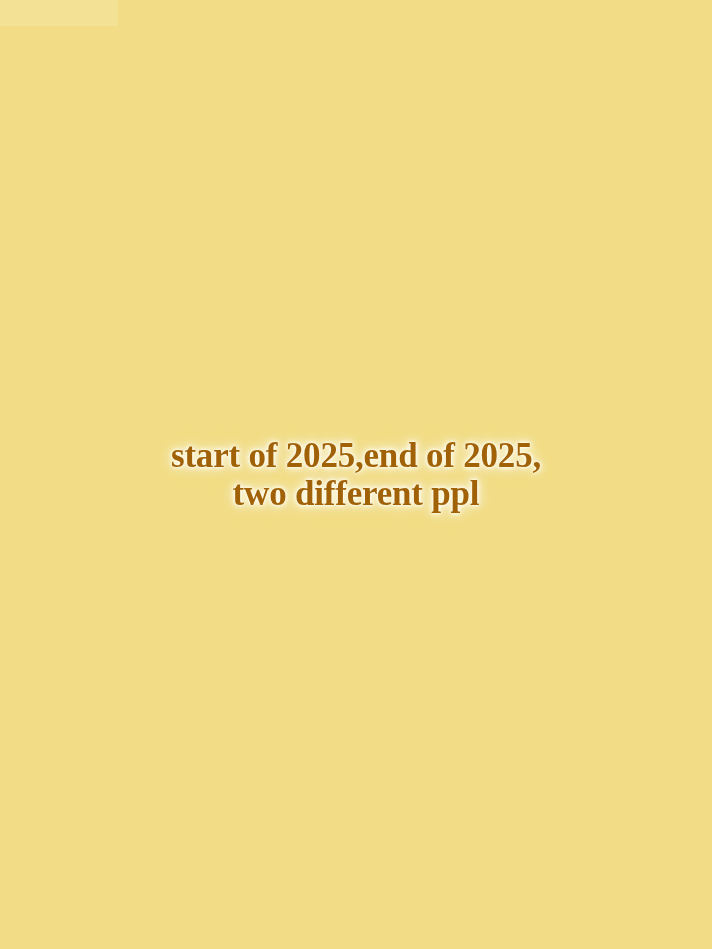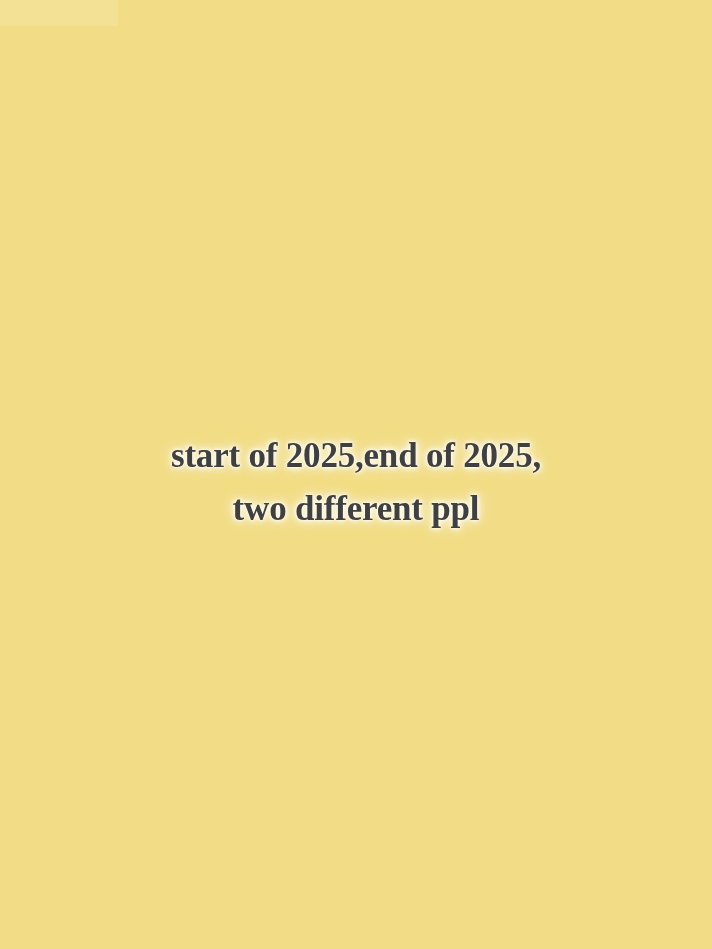--- a/index.html
+++ b/index.html
@@ -37,37 +37,37 @@
     position: absolute;
     left: 0;
     right: 0;
     top: 437px;
     text-align: center;
     line-height: 1.07;
   }
 
   .caption-line {
     display: block;
-    color: #404040;
+    color: #a16207;
     font-family: "Liberation Serif", serif;
     font-weight: bold;
     font-size: 35px;
     letter-spacing: -0.2px;
     white-space: pre;
     text-shadow:
       0 0 2px #fffdf2,
       0 0 4px #fffdf2,
       0 0 7px rgba(255, 253, 240, 0.95),
       0 0 12px rgba(255, 252, 235, 0.85),
       0 0 18px rgba(255, 250, 225, 0.6),
       0 0 26px rgba(255, 248, 215, 0.35);
   }
 
   #caption-line-2 {
-    margin-top: 16px;
+    margin-top: 1px;
   }
 </style>
 </head>
 <body>
 
 <div id="canvas">
 
   <div id="corner-sheen"></div>
 
   <div id="caption-block">

